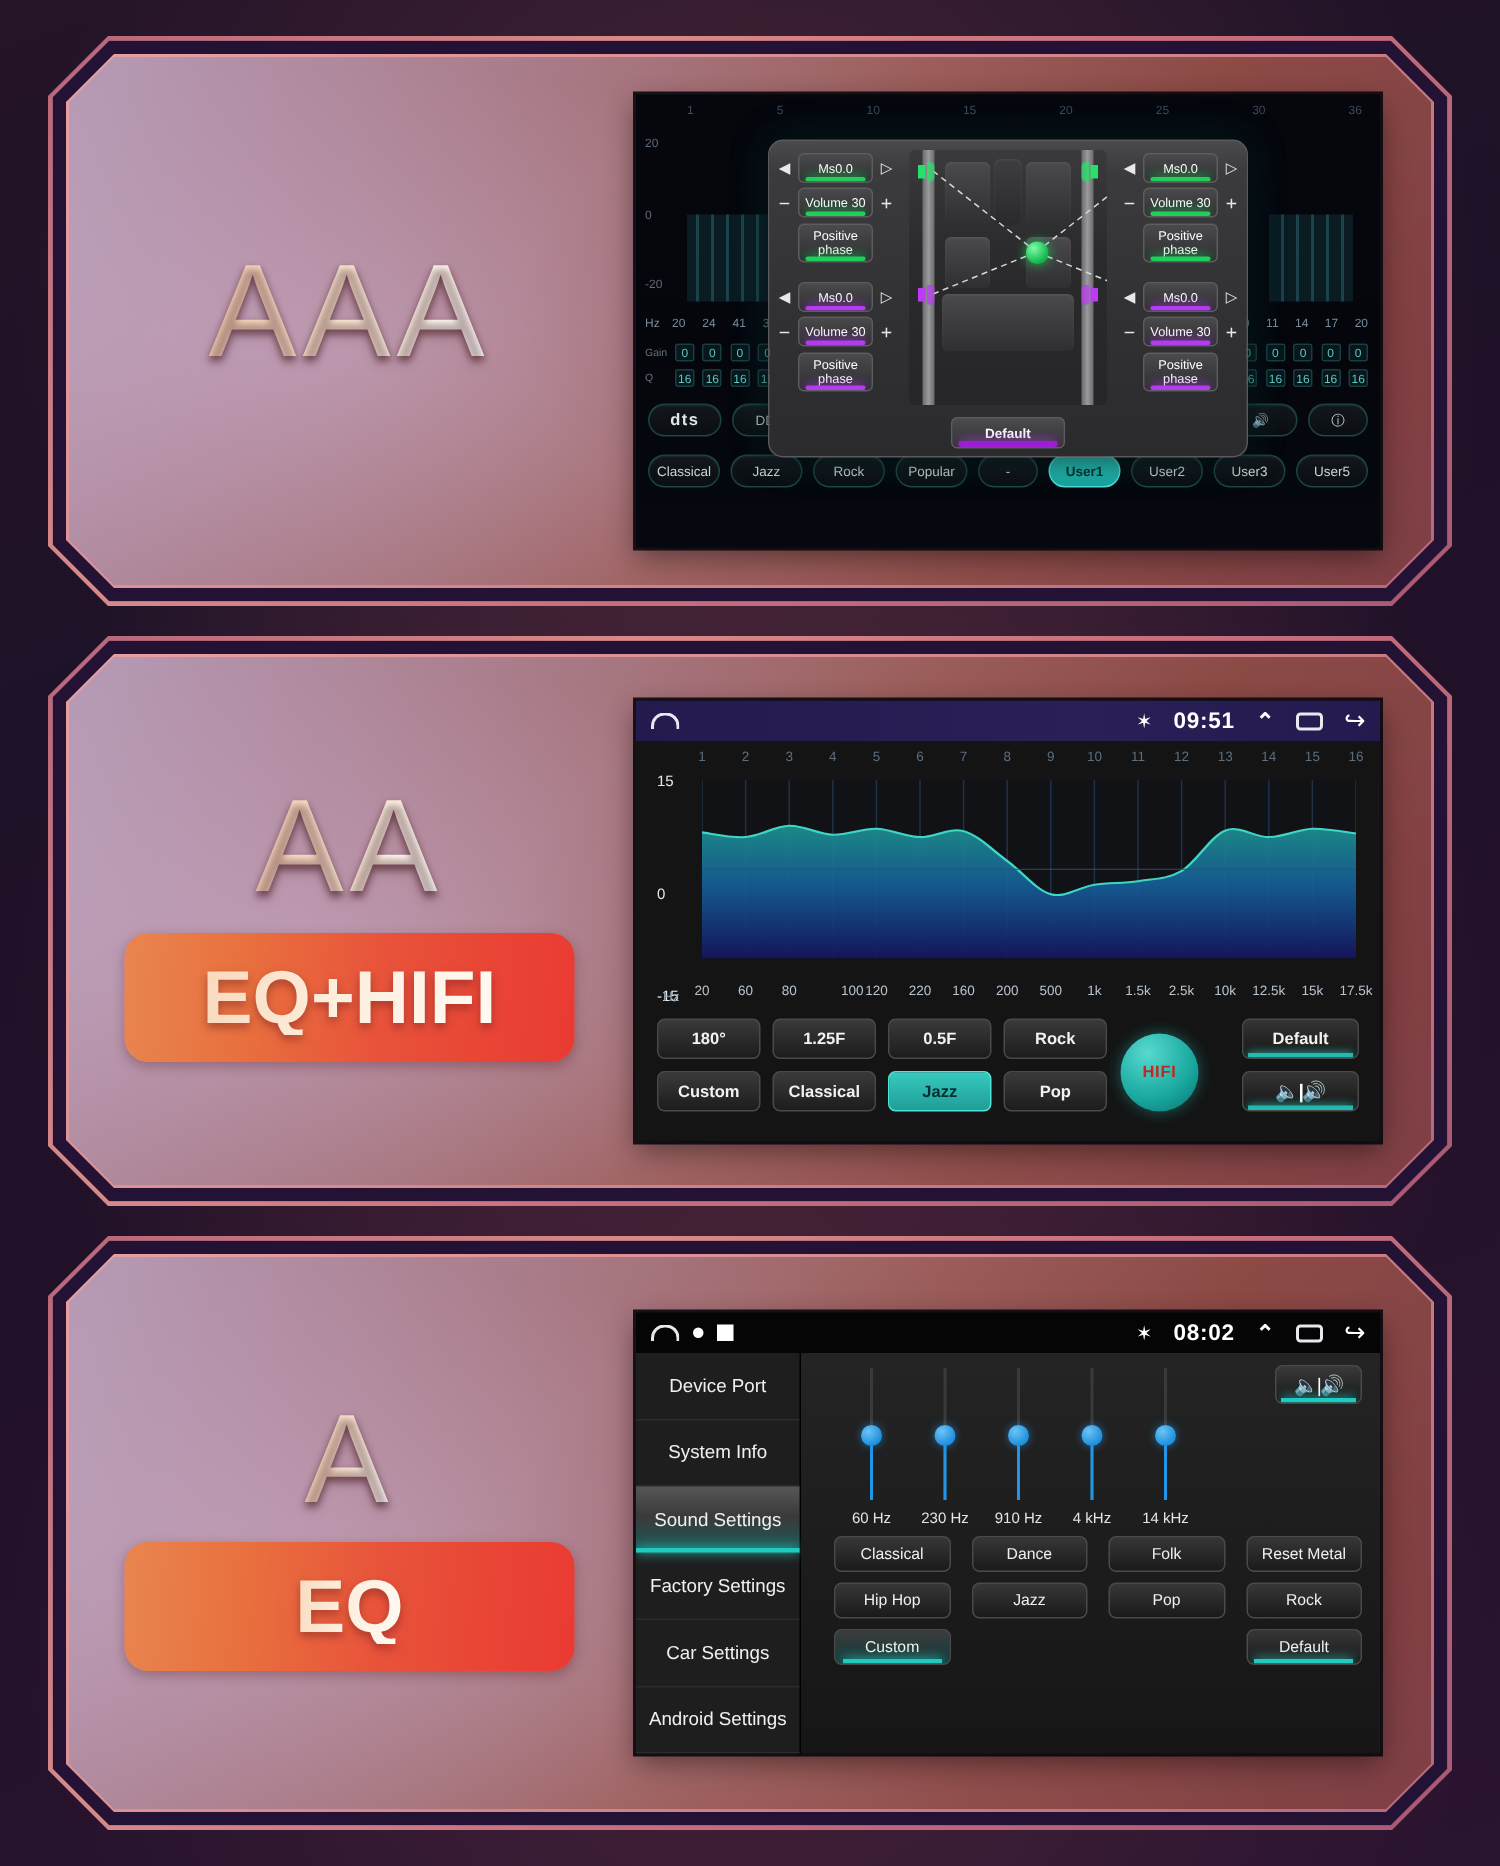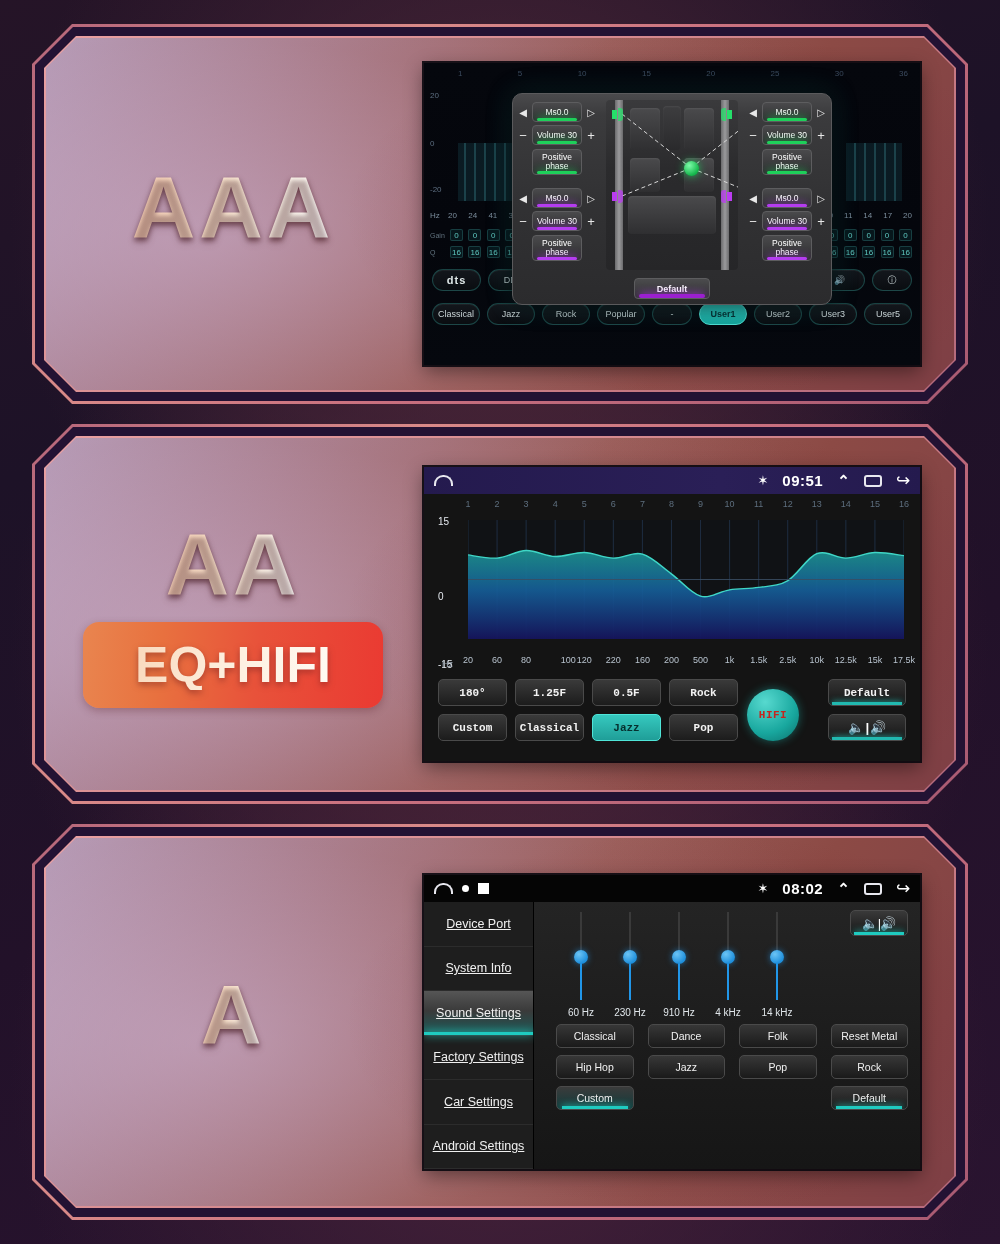--- a/index.html
+++ b/index.html
@@ -62,21 +62,21 @@
     background:radial-gradient(ellipse 60% 80% at 72% 50%, rgba(120,40,50,.35) 0%, rgba(0,0,0,0) 65%);
   }
 
   
   .caption{
     position:absolute; left:36px; top:0; height:100%; width:330px;
     display:flex; flex-direction:column; align-items:center; justify-content:center;
     z-index:4;
   }
   .grade{
-    font-size:88px; font-weight:bold; letter-spacing:4px; line-height:1;
+    font-size:88px; font-weight:normal; letter-spacing:4px; line-height:1;
     background:linear-gradient(100deg,#f6cdb4 0%, #fbe4cd 40%, #fdf6ec 75%, #ffffff 100%);
     -webkit-background-clip:text; background-clip:text; color:transparent;
     text-shadow:0 3px 4px rgba(60,20,25,.35);
     filter:drop-shadow(0 3px 3px rgba(70,25,30,.45));
     margin-bottom:14px;
   }
   .p3 .grade{ font-size:84px; }
   .badge{
     width:300px; height:86px; border-radius:16px;
     background:linear-gradient(95deg,#e9854f 0%, #e8713f 26%, #e8523a 58%, #ea3a32 100%);
@@ -214,21 +214,21 @@
   .eq{ width:100%; height:100%; background:#141414; display:flex; flex-direction:column; }
   .eq-chart{ position:relative; flex:1; }
   .eq-plot{ position:absolute; left:44px; right:16px; top:26px; bottom:36px; }
   .eq-bandnums{ position:absolute; left:44px; right:16px; top:5px; height:16px; }
   .eq-bandnums span{ position:absolute; transform:translateX(-50%); color:#5d6e7e;
                      font-size:9px; }
   .eq-freqs{ position:absolute; left:44px; right:16px; bottom:6px; height:14px; }
   .eq-freqs span{ position:absolute; transform:translateX(-50%); color:#b8c3ce; font-size:9px; }
   .eq-hz{ position:absolute; left:18px; bottom:6px; color:#9aa6b2; font-size:9px; }
   .eq-yl{ position:absolute; left:14px; color:#e4e8ee; font-size:10px; }
-  .eq-btns{ height:86px; position:relative; padding:4px 14px 8px;font-family:Liberation Mono, monospace; }
+  .eq-btns{ height:86px; position:relative; padding:4px 14px 8px; }
   .eq-grid{ display:grid; grid-template-columns:repeat(4,1fr); gap:8px; width:300px; }
   .eq-b{
     height:27px; border-radius:5px; border:1px solid #4a4a4a;
     background:linear-gradient(180deg,#3a3a3a,#1c1c1c);
     color:#f2f2f2; font-size:11px; font-weight:bold;
     display:flex; align-items:center; justify-content:center;
   }
   .eq-b.active{ background:linear-gradient(180deg,#36c9bf,#1f9e98); color:#06302f;
                 border-color:#4fe5d8; }
   .hifi-btn{
@@ -250,21 +250,20 @@
 
   
   .st{ width:100%; height:100%; background:#1a1a1a; display:flex; flex-direction:column; }
   .st-body{ flex:1; display:flex; }
   .st-side{ width:110px; background:#1e1e1e; border-right:1px solid #000;
             display:flex; flex-direction:column; }
   .st-item{
     flex:1; display:flex; align-items:center; justify-content:center;
     color:#f0f0f0; font-size:12.5px; border-bottom:1px solid #2c2c2c;
     position:relative;
-    text-decoration:underline;
   }
   .st-item.active{
     background:linear-gradient(180deg,#565656 0%,#3a3a3a 45%,#1b5a58 100%);
     text-align:right;
   }
   .st-item.active::after{ content:""; position:absolute; left:0; right:0; bottom:0;
                           height:3px; background:#1fcbc0; box-shadow:0 0 8px #2fe0d2; }
   .st-main{ flex:1; position:relative;
             background:linear-gradient(180deg,#242424,#1b1b1b 60%,#161616); padding:6px 10px; }
   .sliders{ position:absolute; left:24px; right:120px; top:8px; height:108px; display:flex;
@@ -692,20 +691,23 @@
   </div>
 
   <div class="panel p3">
     <div class="bevel-outer"></div>
     <div class="bevel-mid"></div>
     <div class="bevel-ring"></div>
     <div class="panel-face"></div>
 
     <div class="caption">
       <div class="grade">A</div>
+      <div class="badge">
+        <span class="badge-text">EQ</span>
+      </div>
     </div>
 
     <div class="device">
       <div class="st">
 
         <div class="statusbar sb-dark">
           <div class="sb-left">
             <span class="ico-home"></span>
             <span class="ico-dot"></span>
             <span class="ico-sq"></span>

